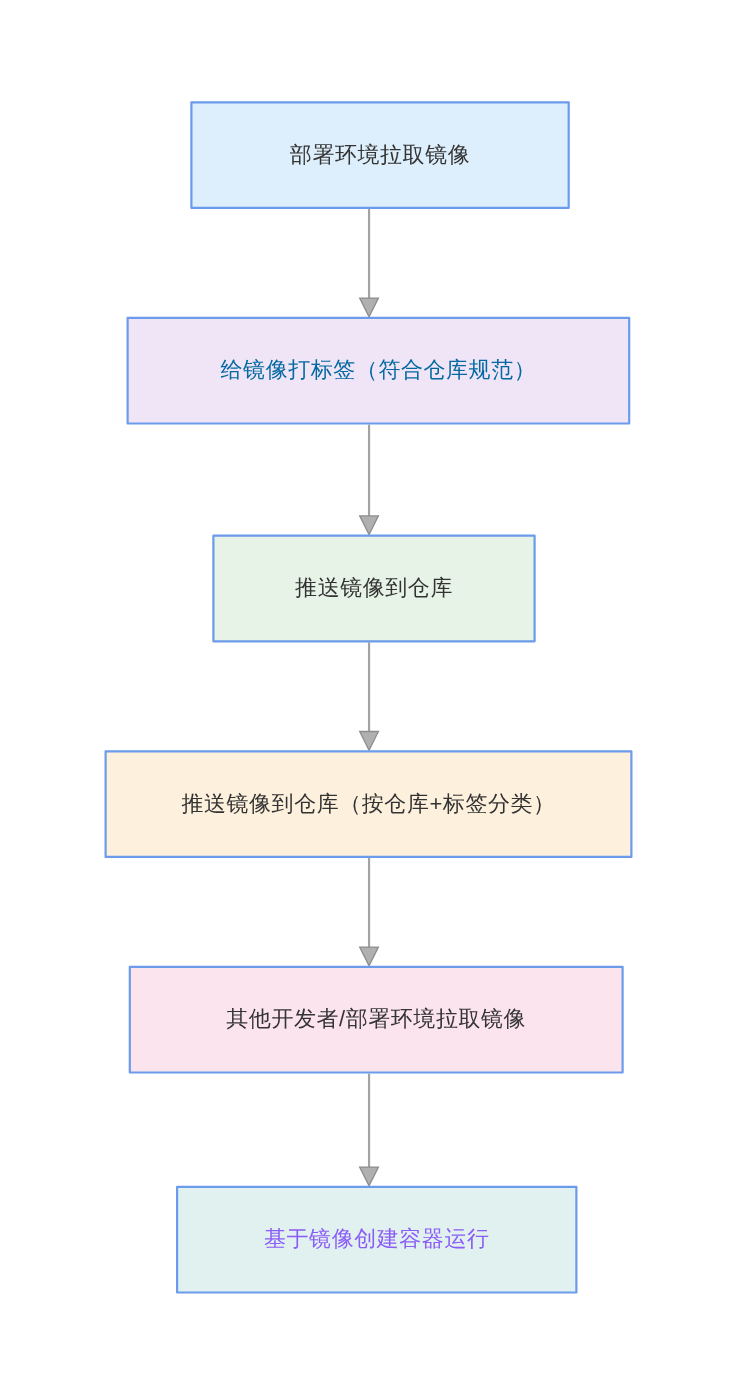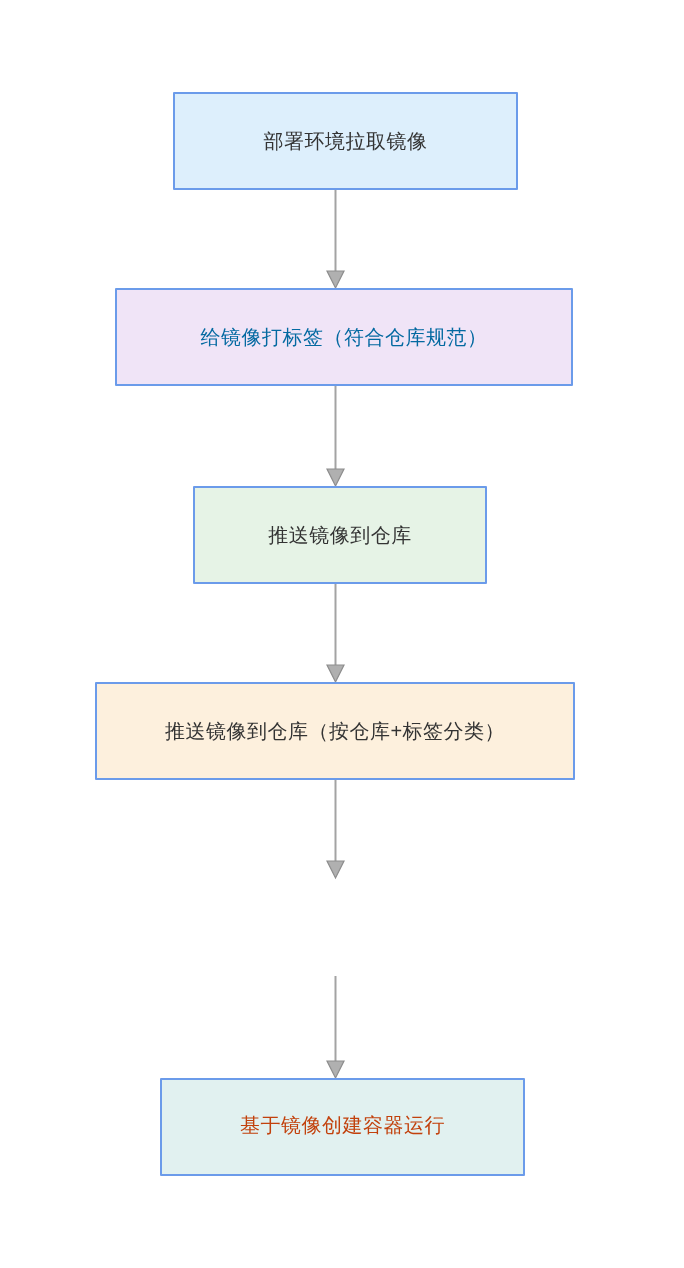--- a/index.html
+++ b/index.html
@@ -85,16 +85,19 @@
     </div>
     <div class="node" style="left: 115px; top: 288px; width: 458px; height: 98px; background: rgb(240, 228, 247); border-color: rgb(107, 155, 234);">
       <span class="node-label" style="color: #0369a1;">给镜像打标签（符合仓库规范）</span>
     </div>
     <div class="node" style="left: 193px; top: 486px; width: 294px; height: 98px; background: rgb(230, 243, 230); border-color: rgb(107, 155, 234); align-items: center;">
       <span class="node-label" style="color: rgb(51, 51, 51);">推送镜像到仓库</span>
     </div>
     <div class="node" style="left: 95px; top: 682px; width: 480px; height: 98px; background: rgb(253, 240, 221); border-color: rgb(107, 155, 234);">
       <span class="node-label" style="color: rgb(51, 51, 51);">推送镜像到仓库（按仓库+标签分类）</span>
     </div>
+    <div class="node" style="left: 117px; top: 878px; width: 450px; height: 98px; background: rgb(251, 228, 238); border-color: rgb(107, 155, 234);">
+      <span class="node-label" style="color: rgb(51, 51, 51);">其他开发者/部署环境拉取镜像</span>
+    </div>
     <div class="node" style="left: 160px; top: 1078px; width: 365px; height: 98px; background: rgb(225, 241, 240); border-color: rgb(107, 155, 234);">
-      <span class="node-label" style="color: #c2410c; font-family: Liberation Mono, monospace;">基于镜像创建容器运行</span>
+      <span class="node-label" style="color: #8b5cf6;">基于镜像创建容器运行</span>
     </div>
   </div>
 
 </body></html>

